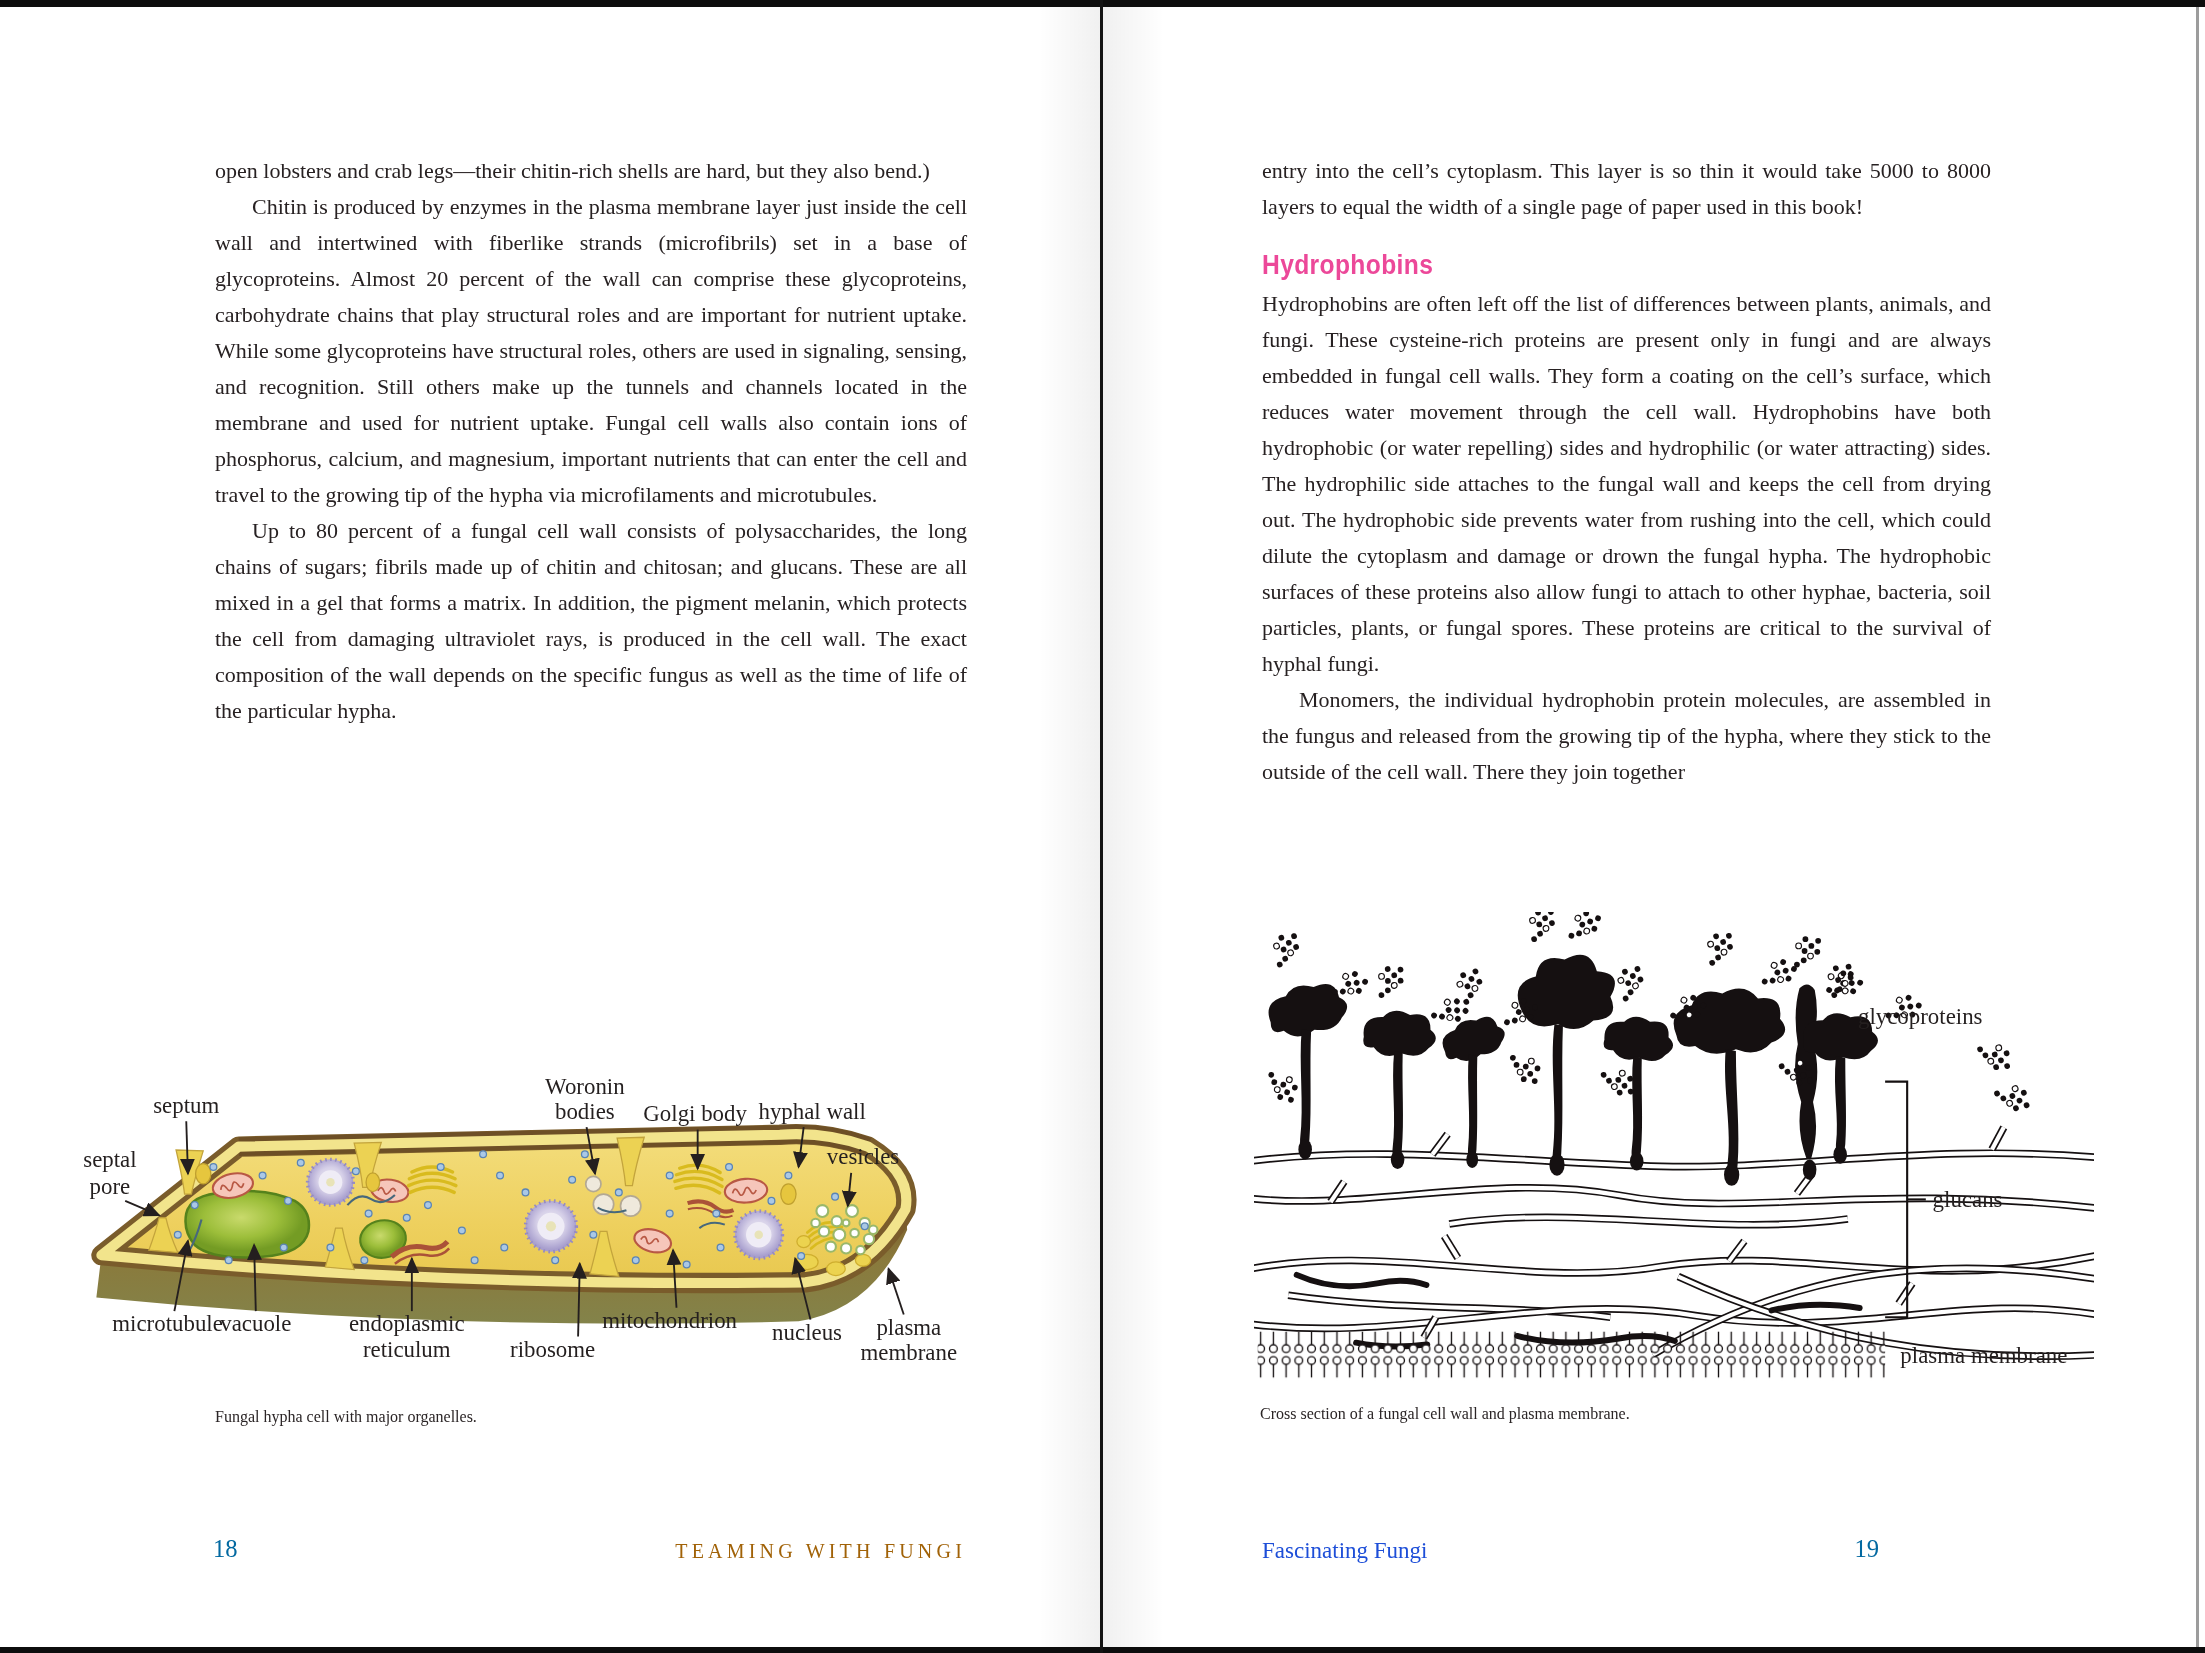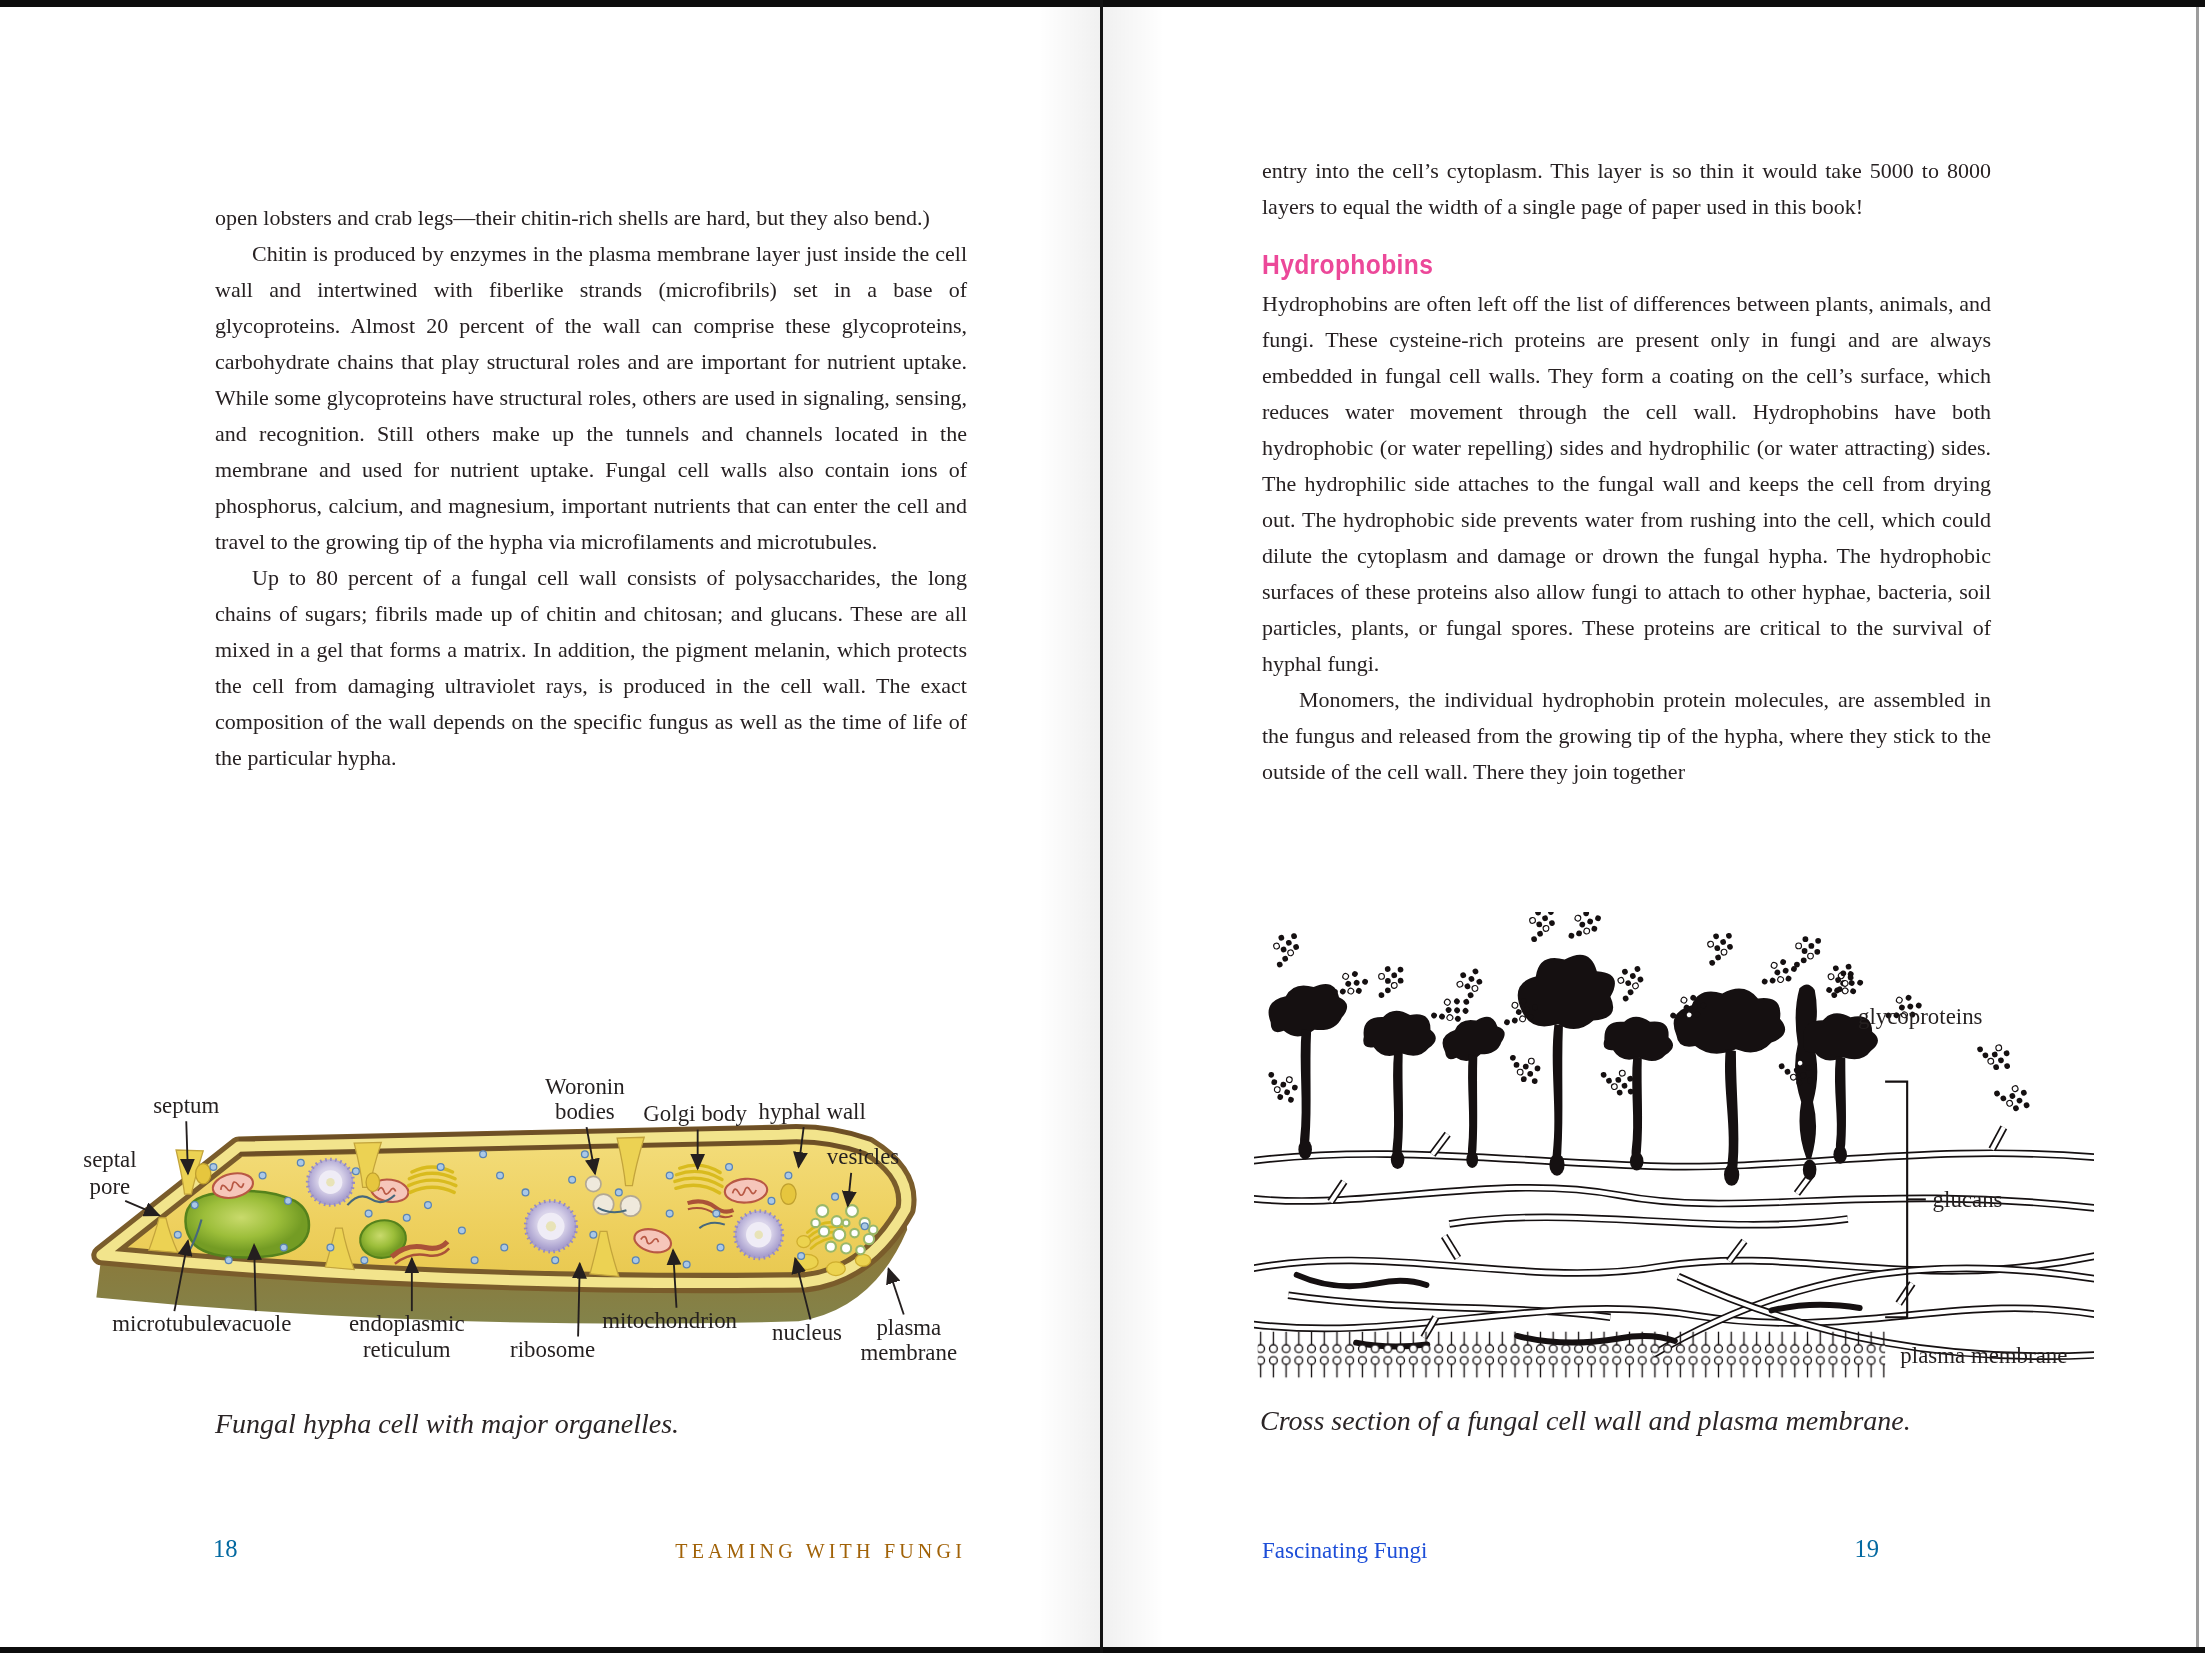--- a/index.html
+++ b/index.html
@@ -8,29 +8,29 @@
   .edge{position:absolute;left:0;right:0;background:#0d0d0d;height:6.8px;}
   .edge.top{top:0}.edge.bottom{bottom:0}
   .divider{position:absolute;left:1100px;top:0;width:3.4px;height:100%;background:#141414;}
   .gutter-shade-l{position:absolute;left:1039px;top:6.8px;width:61px;height:1640px;
       background:linear-gradient(to right,rgba(0,0,0,0),rgba(0,0,0,.06));}
   .gutter-shade-r{position:absolute;left:1103px;top:6.8px;width:61px;height:1640px;
       background:linear-gradient(to left,rgba(0,0,0,0),rgba(0,0,0,.06));}
   .page-edge-r{position:absolute;left:2196px;top:6.8px;width:2.5px;height:1640px;background:#9c9c9c;}
 
   .textcol{position:absolute;text-align:justify;font-size:22px;line-height:36px;}
-  #left-col{left:215px;top:153px;width:752px;margin-top:47px;}
+  #left-col{left:215px;top:153px;width:752px;}
   #right-col{left:1262px;top:153px;width:729px;}
   .textcol p{margin:0;}
   .textcol p.ind{text-indent:37px;}
   h2.hydro{margin:25.4px 0 5.1px 0;font-family:"Liberation Sans",sans-serif;
            font-weight:700;font-size:28px;line-height:30.5px;color:#ec4899;}
   h2.hydro span{display:inline-block;transform:scaleX(.88);transform-origin:left center;letter-spacing:0.4px;}
 
-  .caption{position:absolute;font-size:28px;color:#2b2526;font-style:italic;}
+  .caption{position:absolute;font-size:16px;color:#2b2526;}
   #cap-left{left:215px;top:1408px;width:611px;}
   #cap-right{left:1260px;top:1405px;width:763px;}
   .folio{position:absolute;font-size:24.6px;color:#0369a1;}
   #folio-left{left:213px;top:1535px;}
   #folio-right{left:1835px;top:1535px;width:44px;text-align:right;}
   #runhead-left{position:absolute;left:500px;top:1540px;width:466px;text-align:right;
       font-size:20px;letter-spacing:4.2px;color:#a16207;}
   #runfoot-right{position:absolute;left:1262px;top:1538px;font-size:23px;color:#1d4ed8;}
 
   svg text{font-family:"Liberation Serif",serif;font-size:27px;fill:#241f1f;}

